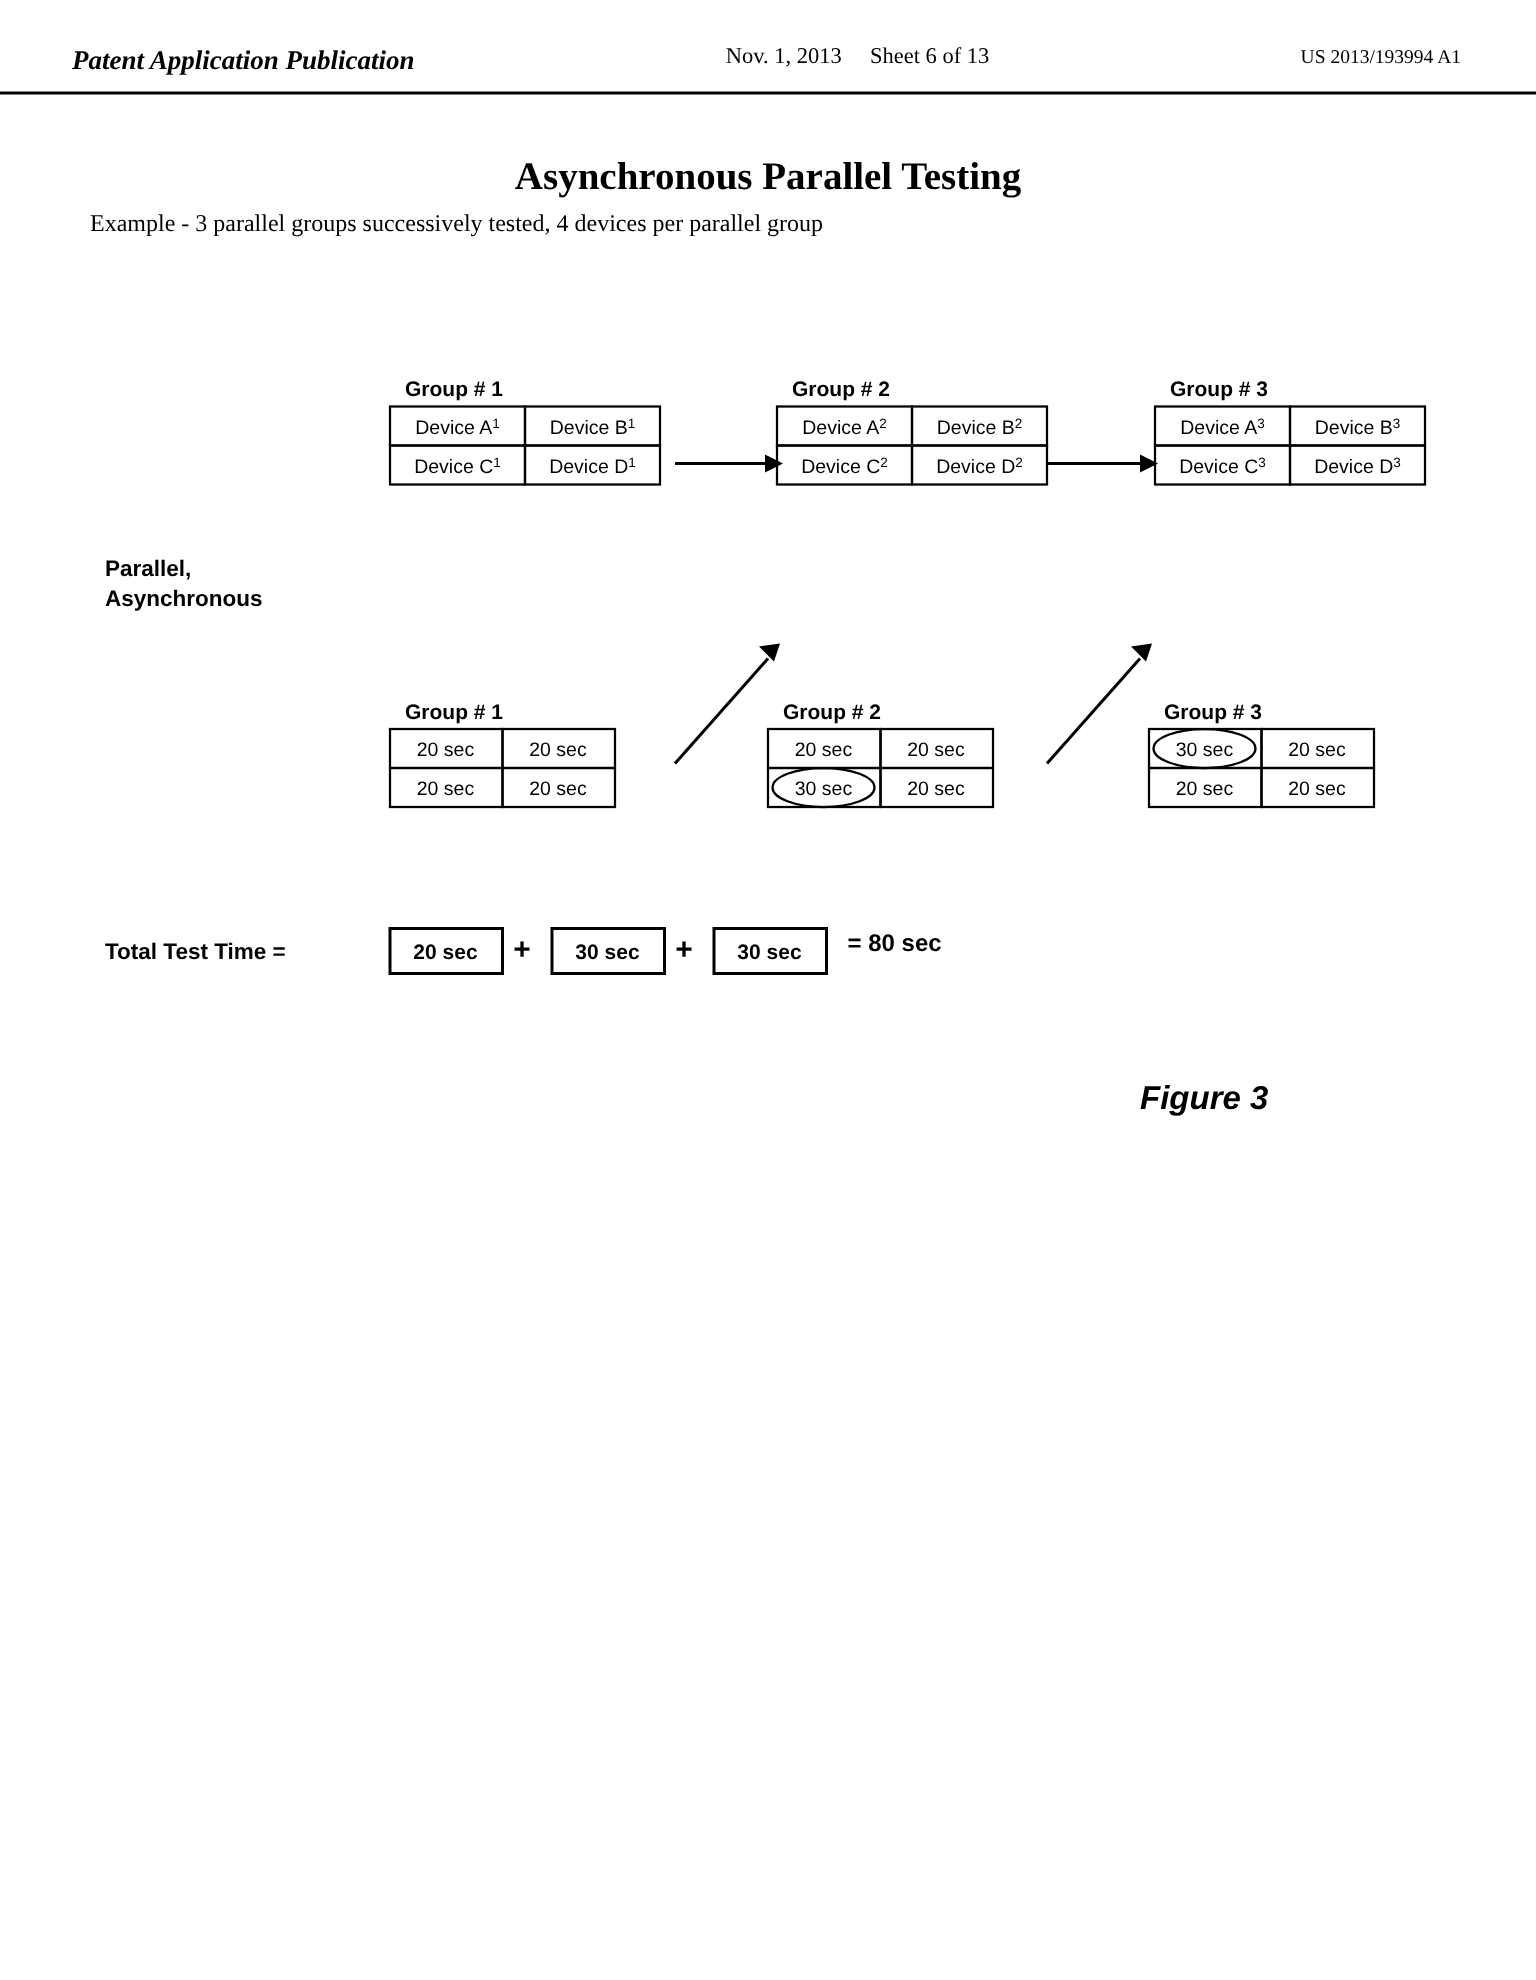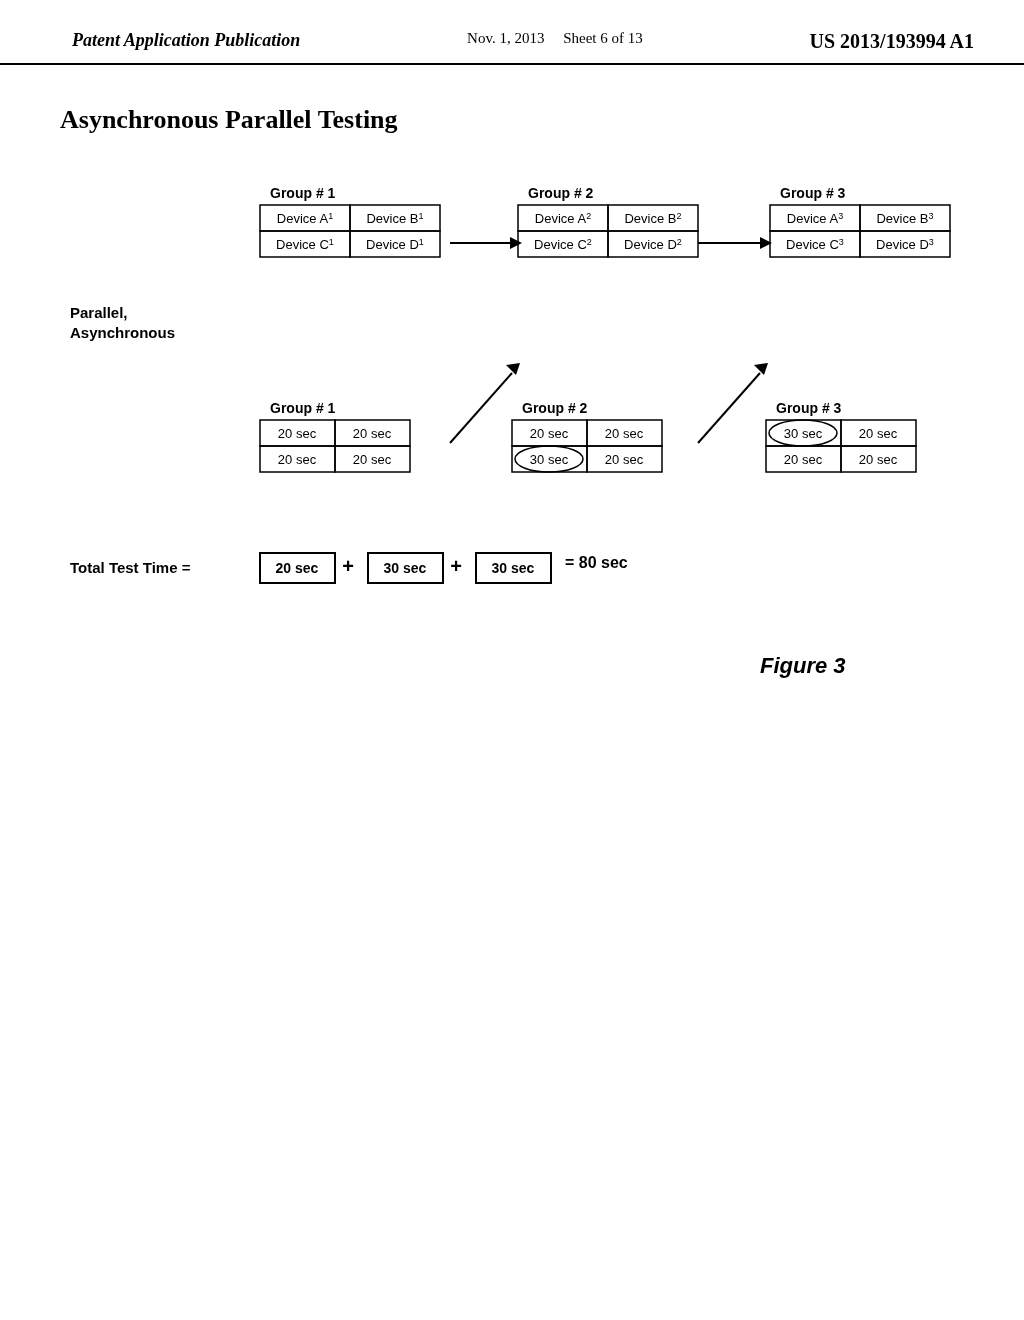--- a/index.html
+++ b/index.html
@@ -10,48 +10,49 @@
       font-family: 'Times New Roman', Times, serif;
       position: relative;
       overflow: hidden;
     }
 
     
     .header {
       display: flex;
       justify-content: space-between;
       align-items: flex-start;
-      padding: 30px 50px 10px 72px;
+      padding: 30px 50px 10px 48px;
       border-bottom: 2px solid #000;
     }
     .header-left {
       font-size: 18px;
       font-weight: bold;
       font-style: italic;
     }
     .header-center {
       font-size: 15px;
       text-align: center;
     }
     .header-right {
-      font-size: 20px;
-      font-weight: bold;
+      font-size: 13px;
+      font-weight: normal;
     }
 
     
     .content {
       padding: 40px 60px 40px 60px;
       position: relative;
     }
 
     
     .main-title {
       font-size: 26px;
       font-weight: bold;
       margin-bottom: 8px;
+      text-align: center;
     }
     .subtitle {
       font-size: 16px;
       margin-bottom: 50px;
     }
   </style>
 </head>
 <body>
 
 <div class="header">
@@ -59,20 +60,21 @@
   <div class="header-center">
     <span>Nov. 1, 2013</span>
     &nbsp;&nbsp;&nbsp;
     <span>Sheet 6 of 13</span>
   </div>
   <div class="header-right">US 2013/193994 A1</div>
 </div>
 
 <div class="content">
   <div class="main-title">Asynchronous Parallel Testing</div>
+  <div class="subtitle">Example  -  3 parallel groups successively tested, 4 devices per parallel group</div>
 
   <svg width="950" height="820" viewBox="0 0 950 820" style="display:block; margin: 0 auto;">
 
     <text x="10" y="175" font-family="Arial, sans-serif" font-size="15" font-weight="bold">Parallel,</text>
     <text x="10" y="195" font-family="Arial, sans-serif" font-size="15" font-weight="bold">Asynchronous</text>
 
     <text x="210" y="55" font-family="Arial, sans-serif" font-size="14" font-weight="bold">Group # 1</text>
 
     <rect x="200" y="62" width="90" height="26" fill="none" stroke="#000" stroke-width="1.5"></rect>
     <rect x="290" y="62" width="90" height="26" fill="none" stroke="#000" stroke-width="1.5"></rect>

